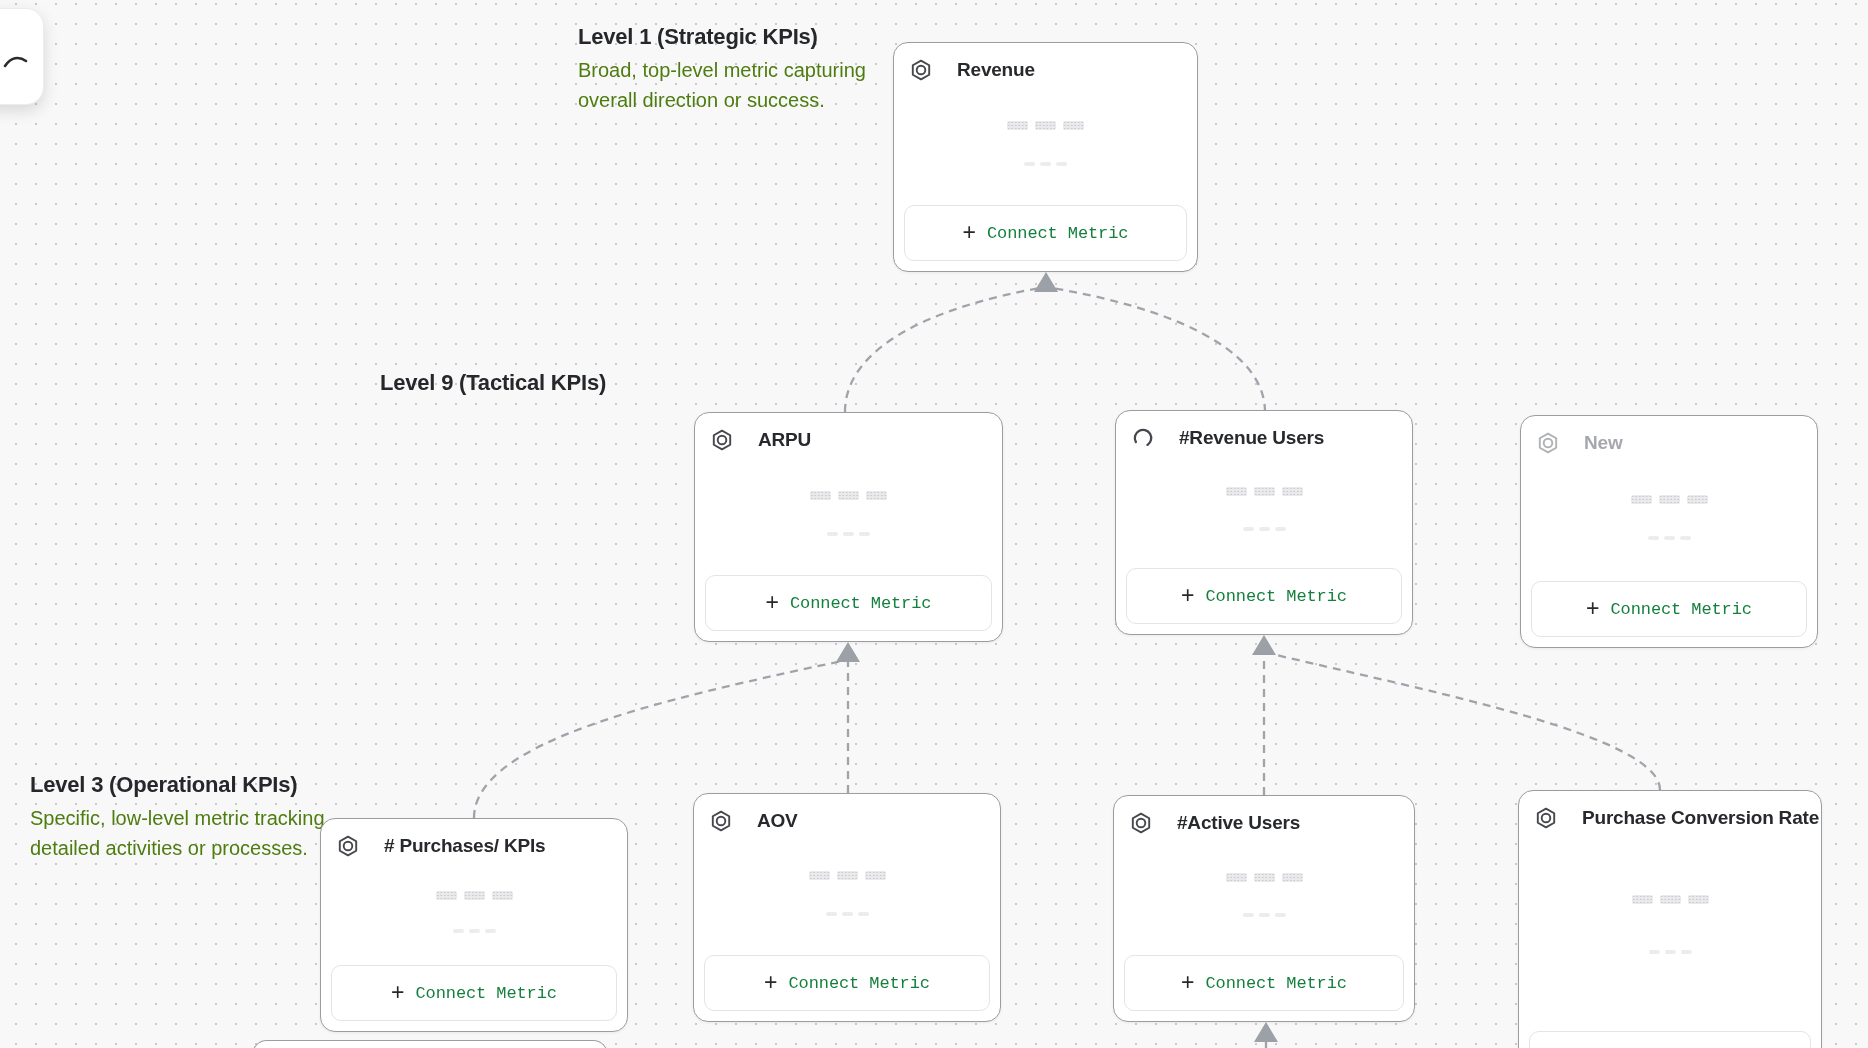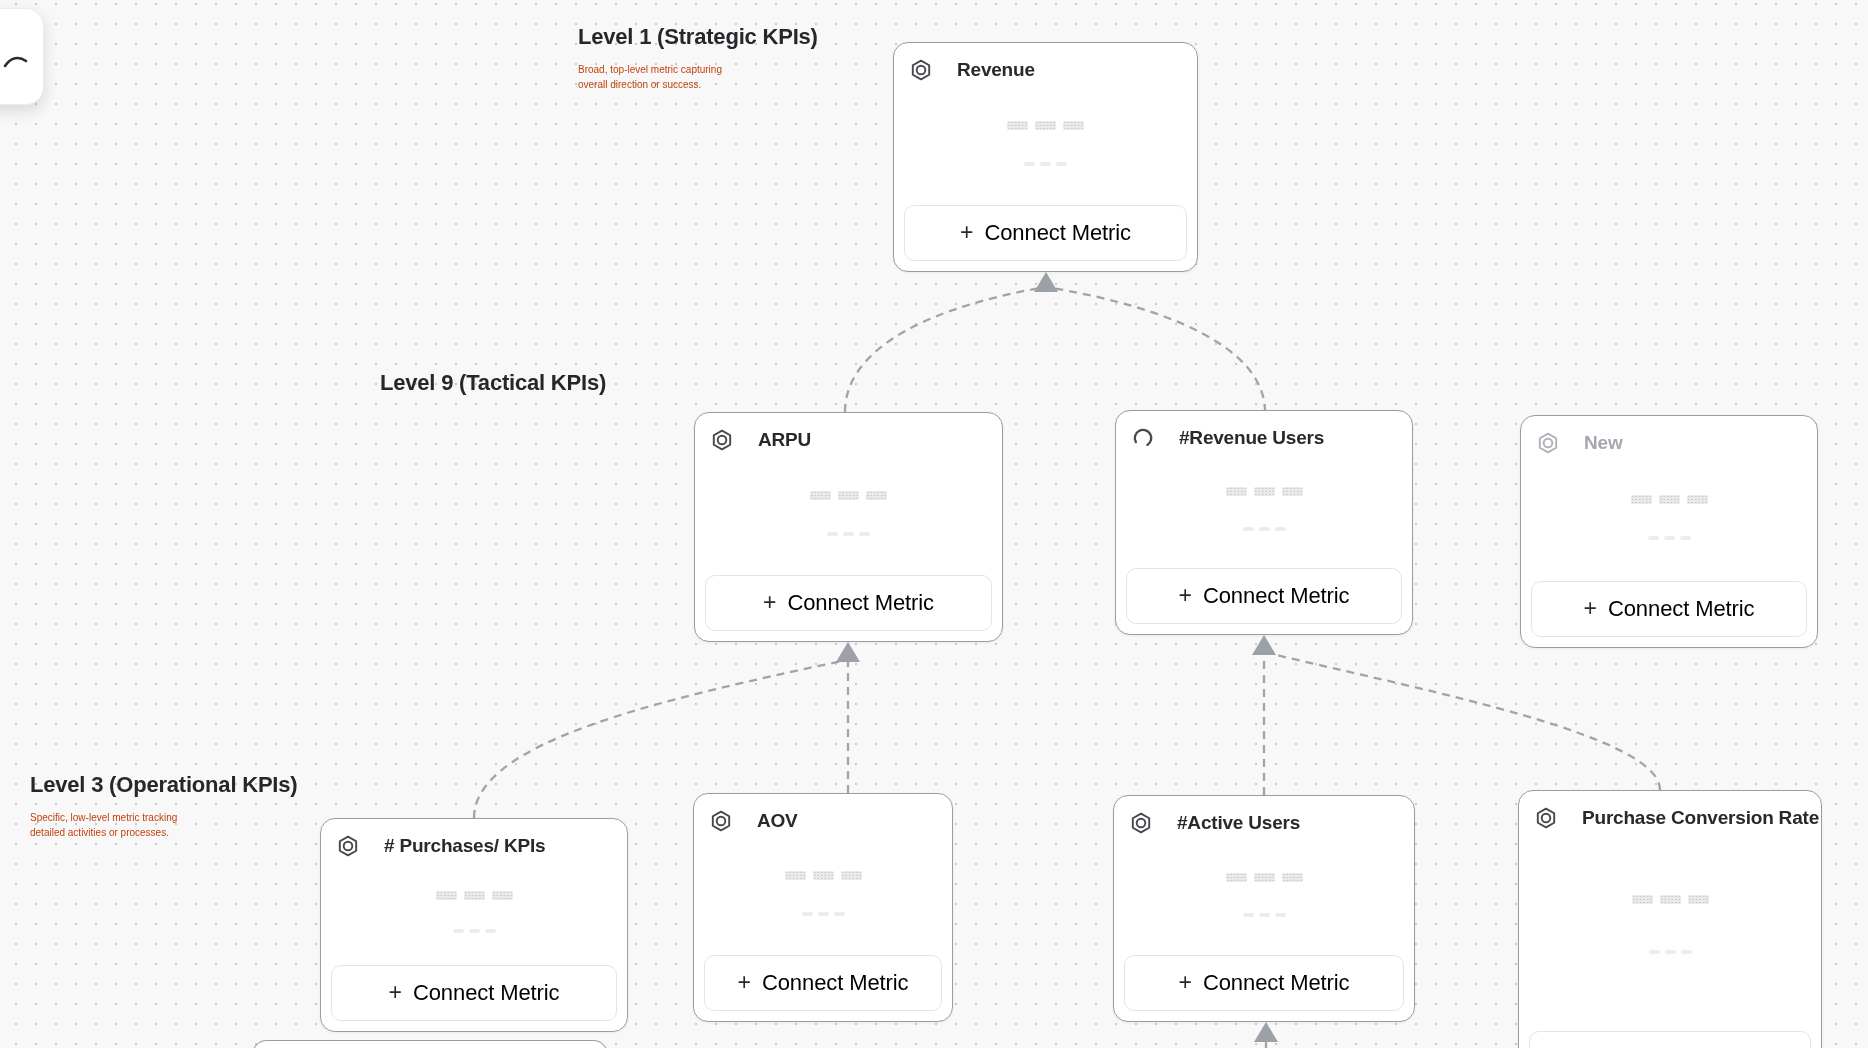--- a/index.html
+++ b/index.html
@@ -20,21 +20,21 @@
   svg.edges{ position:absolute; left:0; top:0; z-index:1; pointer-events:none; }
   .edge{ fill:none; stroke:#a0a4aa; stroke-width:2.3; stroke-dasharray:8 6; }
   .arrowhead{ fill:#9ca1a8; stroke:none; }
 
   
   .level-label{ position:absolute; z-index:2; }
   .level-title{
     font-size:22px; font-weight:700; color:#25272b; letter-spacing:-0.2px;
   }
   .level-desc{
-    margin-top:13px; font-size:10px; line-height:1.48; color:#c2410c;
+    margin-top:6px; font-size:20px; line-height:1.48; color:#4d7c0f;
     white-space:pre-line;
   }
 
   
   .card{
     position:absolute; z-index:2;
     background:#ffffff;
     border:1.6px solid #9b9da3;
     border-radius:15px;
     box-shadow:0 1px 3px rgba(0,0,0,0.06);
@@ -74,21 +74,21 @@
   .connect-btn{
     position:absolute; left:10px; right:10px; bottom:10px; height:56px;
     background:#ffffff; border:1px solid #e4e4e7; border-radius:10px;
     display:flex; align-items:center; justify-content:center; gap:11px;
     cursor:pointer; font-family:inherit;
   }
   .plus-glyph{
     font-size:23px; font-weight:400; color:#26282c; line-height:1;
     transform:translateY(-1px);
   }
-  .connect-label{ font-size:22px; font-weight:500; color:#000000; letter-spacing:-0.1px; }
+  .connect-label{ font-size:17px; font-weight:500; color:#15803d; letter-spacing:-0.1px;font-family:Liberation Mono, monospace; }
 
   
   .partial-card{
     position:absolute; left:252px; top:1040px; width:356px; height:40px;
     background:#fff; border:1.6px solid #9b9da3; border-bottom:none;
     border-radius:15px 15px 0 0; z-index:2;
   }
 
   
   .tool-panel{
@@ -263,21 +263,21 @@
     <div class="sk-row2">
       <span class="sk-mini"></span>
       <span class="sk-mini"></span>
       <span class="sk-mini"></span>
     </div>
     <button class="connect-btn">
       <span class="plus-glyph">+</span>
       <span class="connect-label">Connect Metric</span>
     </button>
   </div>
-<div class="card" style="left: 693px; top: 793px; width: 260px; height: 229px;">
+<div class="card" style="left: 693px; top: 793px; width: 308px; height: 229px;">
     <div class="card-header">
       <span class="card-icon icon-hex">
         <svg viewBox="0 0 24 24" fill="none">
           <path class="icon-stroke" d="M12 2.6 L20.2 7.3 V16.7 L12 21.4 L3.8 16.7 V7.3 Z" stroke-width="1.9" stroke-linejoin="round"></path>
           <circle class="icon-stroke" cx="12" cy="12" r="4.3" stroke-width="1.9"></circle>
         </svg>
       </span>
 
       <span class="card-title">AOV</span>
     </div>

